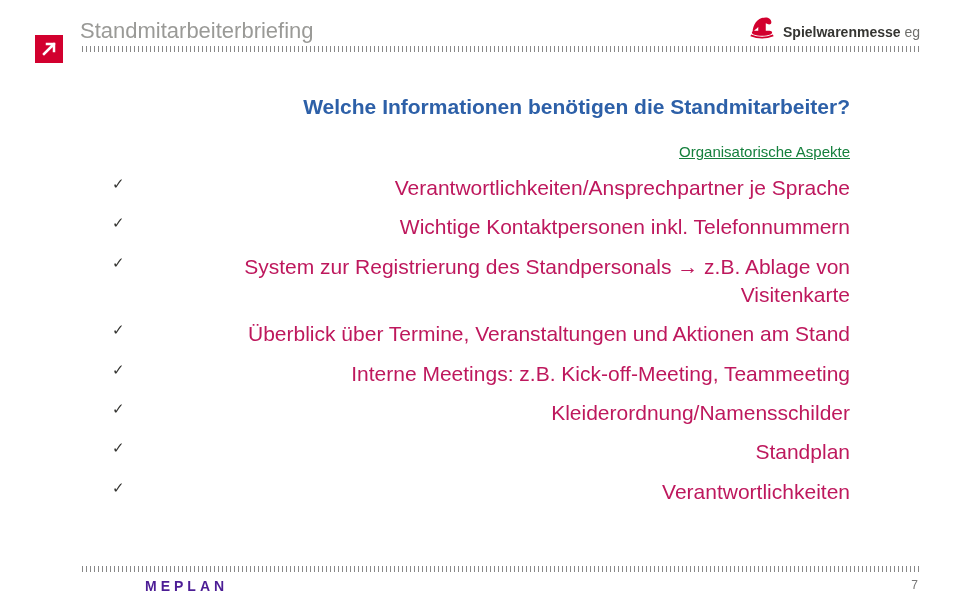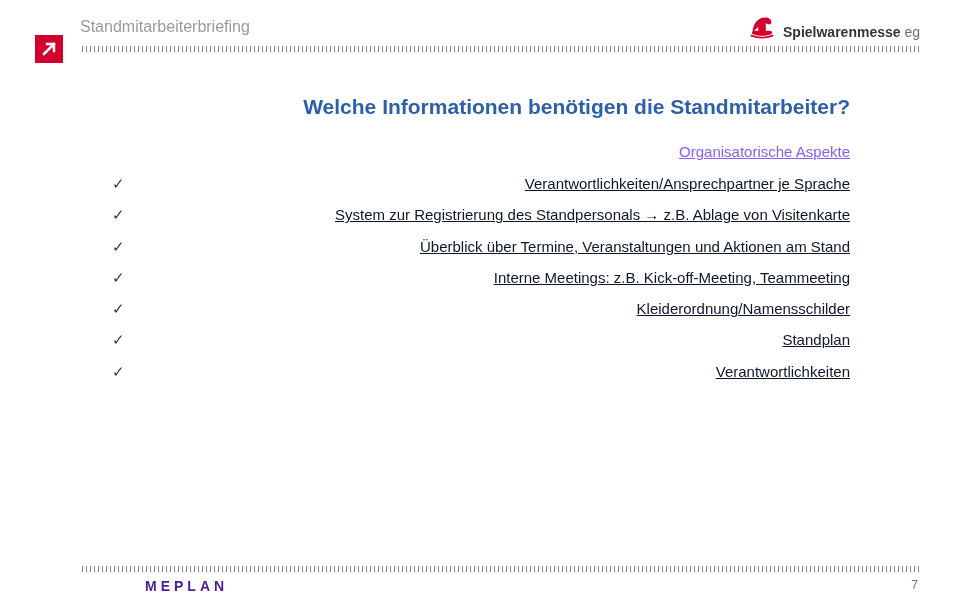--- a/index.html
+++ b/index.html
@@ -17,21 +17,21 @@
   .arrow-link {
     position: absolute;
     top: 35px; left: 35px;
     width: 28px; height: 28px;
     background: #d2002e;
     display: flex; align-items: center; justify-content: center;
   }
   .arrow-link svg { fill: #fff; }
   .header-title {
     color: #9a9a97;
-    font-size: 16px;
+    font-size: 22px;
     font-weight: normal;
   }
   .tick-row {
     position: absolute;
     left: 80px; right: 40px;
     height: 7px;
     background-image: repeating-linear-gradient(
       to right,
       #888 0, #888 1px,
       transparent 1px, transparent 4px
@@ -58,37 +58,36 @@
     position: absolute;
     top: 95px; left: 110px; right: 110px; text-align: right;
   }
   .title {
     color: #2d60a8;
     font-size: 21px;
     font-weight: bold;
     margin-bottom: 24px;
   }
   .subhead {
-    color: #8b5cf6;
+    color: #15803d;
     font-size: 15px;
     text-decoration: underline;
     margin-bottom: 14px;
   }
   ul.list {
     list-style: none;
     padding-left: 2px;
   }
   ul.list li {
-    color: #0f172a;
-    font-size: 15px;
+    color: #be185d;
+    font-size: 21px;
     line-height: 1.35;
     margin-bottom: 11px;
     position: relative;
     padding-left: 22px;
-    text-decoration: underline;
   }
   ul.list li::before {
     content: "✓";
     position: absolute;
     left: 0; top: 0;
     font-size: 15px;
     color: #353532;
   }
   .footer-logo {
     position: absolute;
@@ -129,20 +128,21 @@
     <span>Spielwarenmesse</span>
     <span class="logo-sub">eg</span>
   </span>
 </div>
 
 <div class="content">
   <div class="title">Welche Informationen benötigen die Standmitarbeiter?</div>
   <div class="subhead">Organisatorische Aspekte</div>
   <ul class="list">
     <li>Verantwortlichkeiten/Ansprechpartner je Sprache</li>
+    <li>Wichtige Kontaktpersonen inkl. Telefonnummern</li>
     <li>System zur Registrierung des Standpersonals → z.B. Ablage von Visitenkarte</li>
     <li>Überblick über Termine, Veranstaltungen und Aktionen am Stand</li>
     <li>Interne Meetings: z.B. Kick-off-Meeting, Teammeeting</li>
     <li>Kleiderordnung/Namensschilder</li>
     <li>Standplan</li>
     <li>Verantwortlichkeiten</li>
   </ul>
 </div>
 
 <div class="tick-row tick-bottom"></div>

